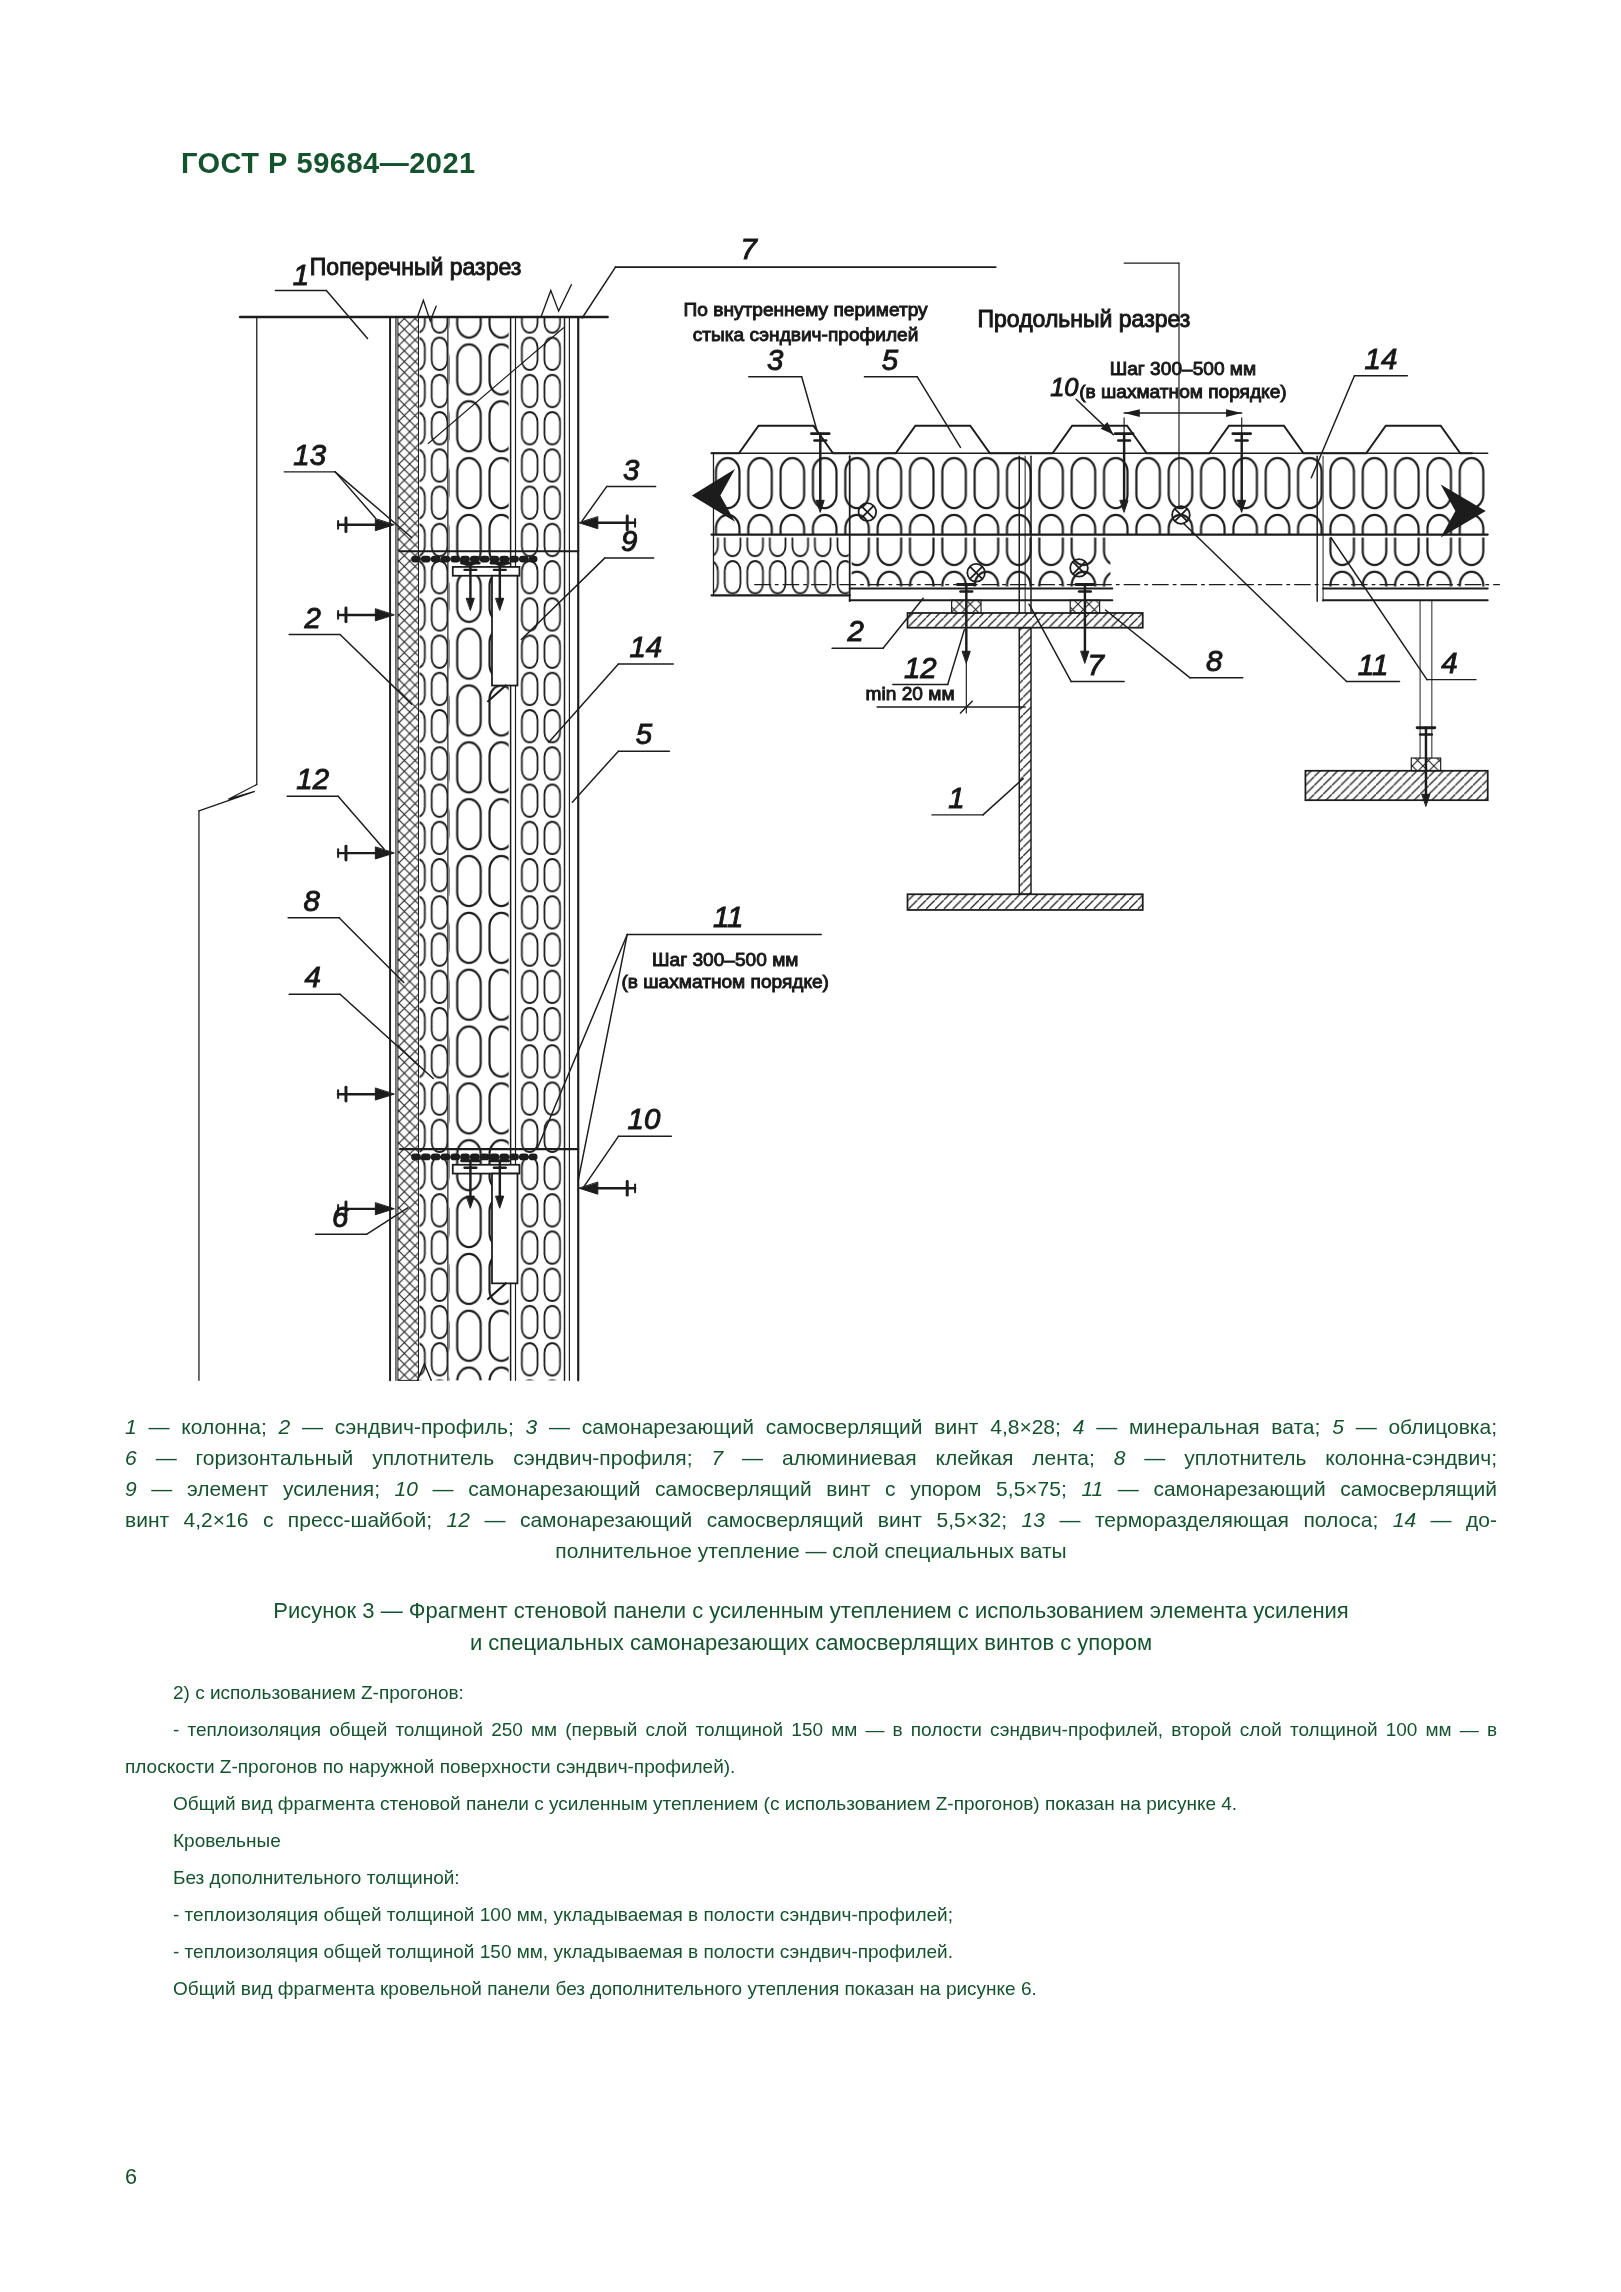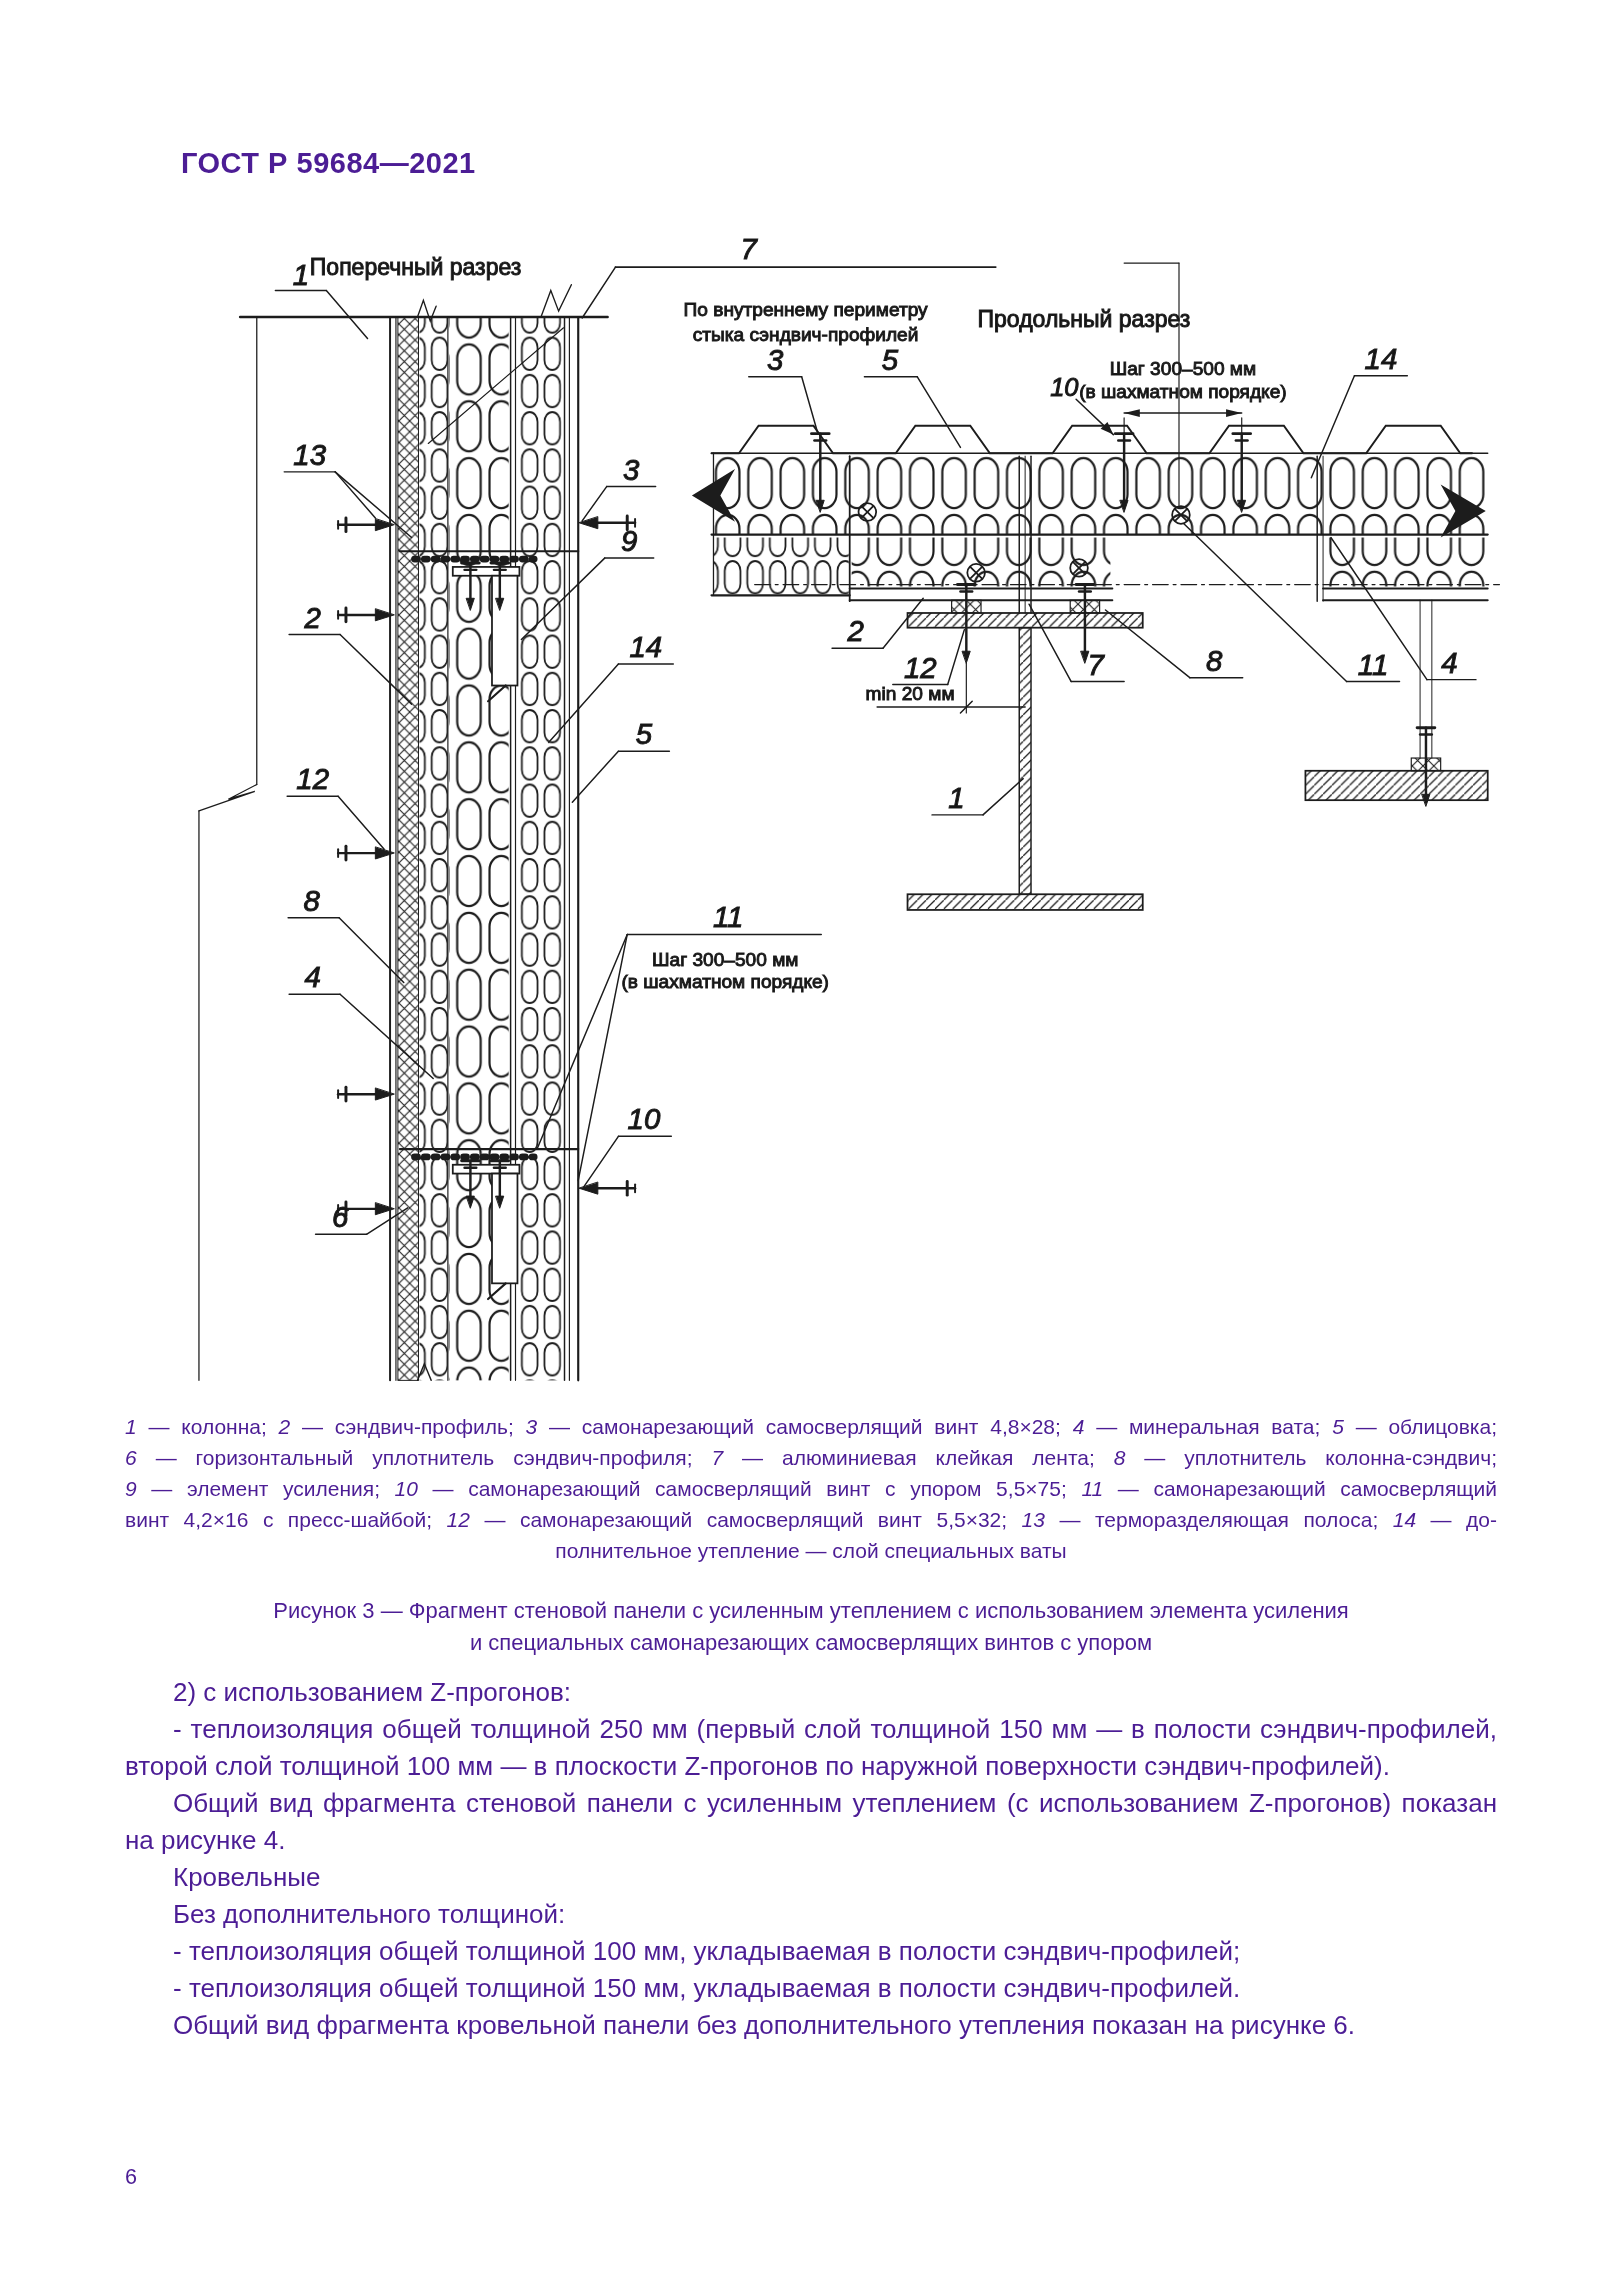--- a/index.html
+++ b/index.html
@@ -1,28 +1,28 @@
 <!DOCTYPE html>
 <html><head>
 <meta charset="utf-8">
 <style>
   html,body{margin:0;padding:0;background:#e8e8e8;}
   .page{position:relative;width:1621px;height:2293px;background:#ffffff;
-        font-family:"Liberation Sans",sans-serif;color:#4c1d95;overflow:hidden;}
+        font-family:"Liberation Sans",sans-serif;color:#14532d;overflow:hidden;}
   .doc-header{position:absolute;left:181px;top:147px;font-size:29px;font-weight:bold;letter-spacing:0.5px;}
   svg text{fill:#151515;}
   .lbl{font-family:"Liberation Sans",sans-serif;font-style:italic;font-size:30px;}
   .lbl-sm{font-family:"Liberation Sans",sans-serif;font-style:italic;font-size:26px;}
   .note{font-family:"Liberation Sans",sans-serif;font-size:19.5px;font-style:normal;}
   .vtitle{font-family:"Liberation Sans",sans-serif;font-size:23.5px;font-style:normal;}
   .legend{position:absolute;left:125px;top:1411px;width:1372px;font-size:21px;line-height:31px;}
   .leg-line{text-align:justify;text-align-last:justify;}
   .leg-line.last{text-align:center;text-align-last:center;}
   .caption{position:absolute;left:125px;top:1588px;width:1372px;text-align:center;font-size:22px;line-height:32px;margin-top:7px;}
-  .bodytext{position:absolute;left:125px;top:1674px;width:1372px;font-size:26px;line-height:37px;}
+  .bodytext{position:absolute;left:125px;top:1674px;width:1372px;font-size:19px;line-height:37px;}
   .bodytext p{margin:0;text-indent:48px;text-align:justify;}
   .pagenum{position:absolute;left:125px;top:2164px;font-size:21.6px;}
 </style>
 </head>
 <body>
 
 <div class="page">
 
   <div class="doc-header">ГОСТ Р 59684—2021</div>
 

